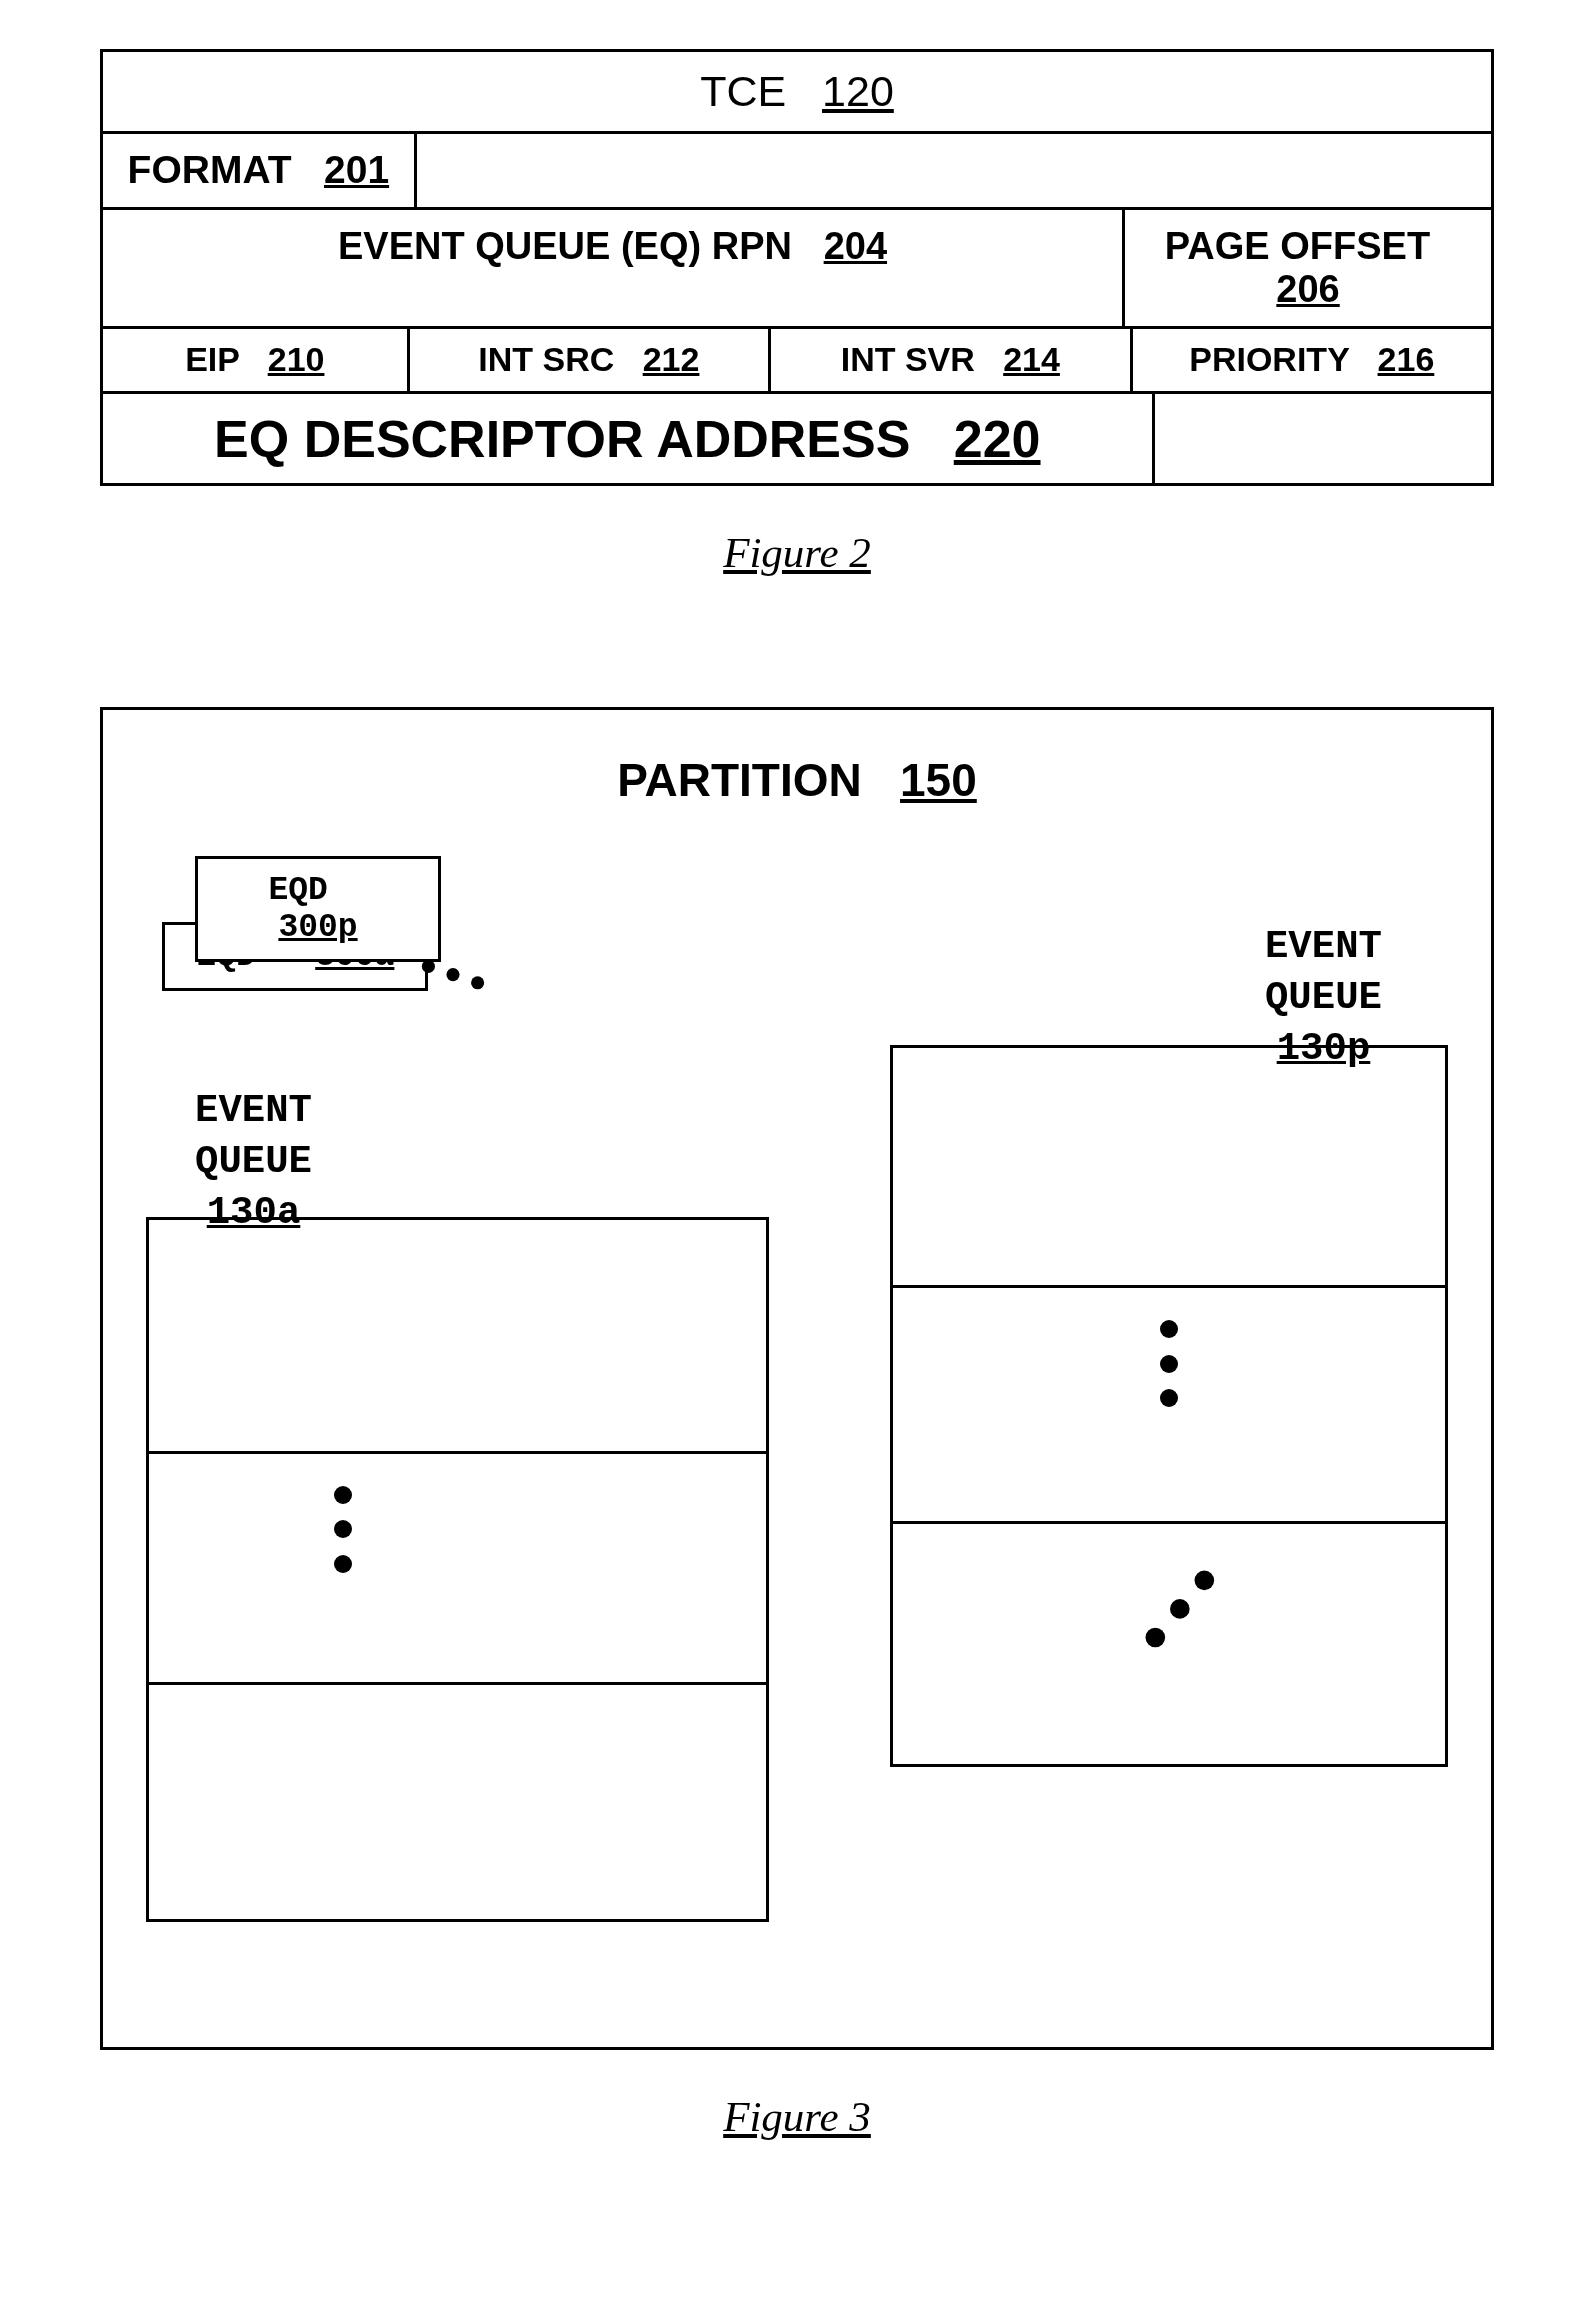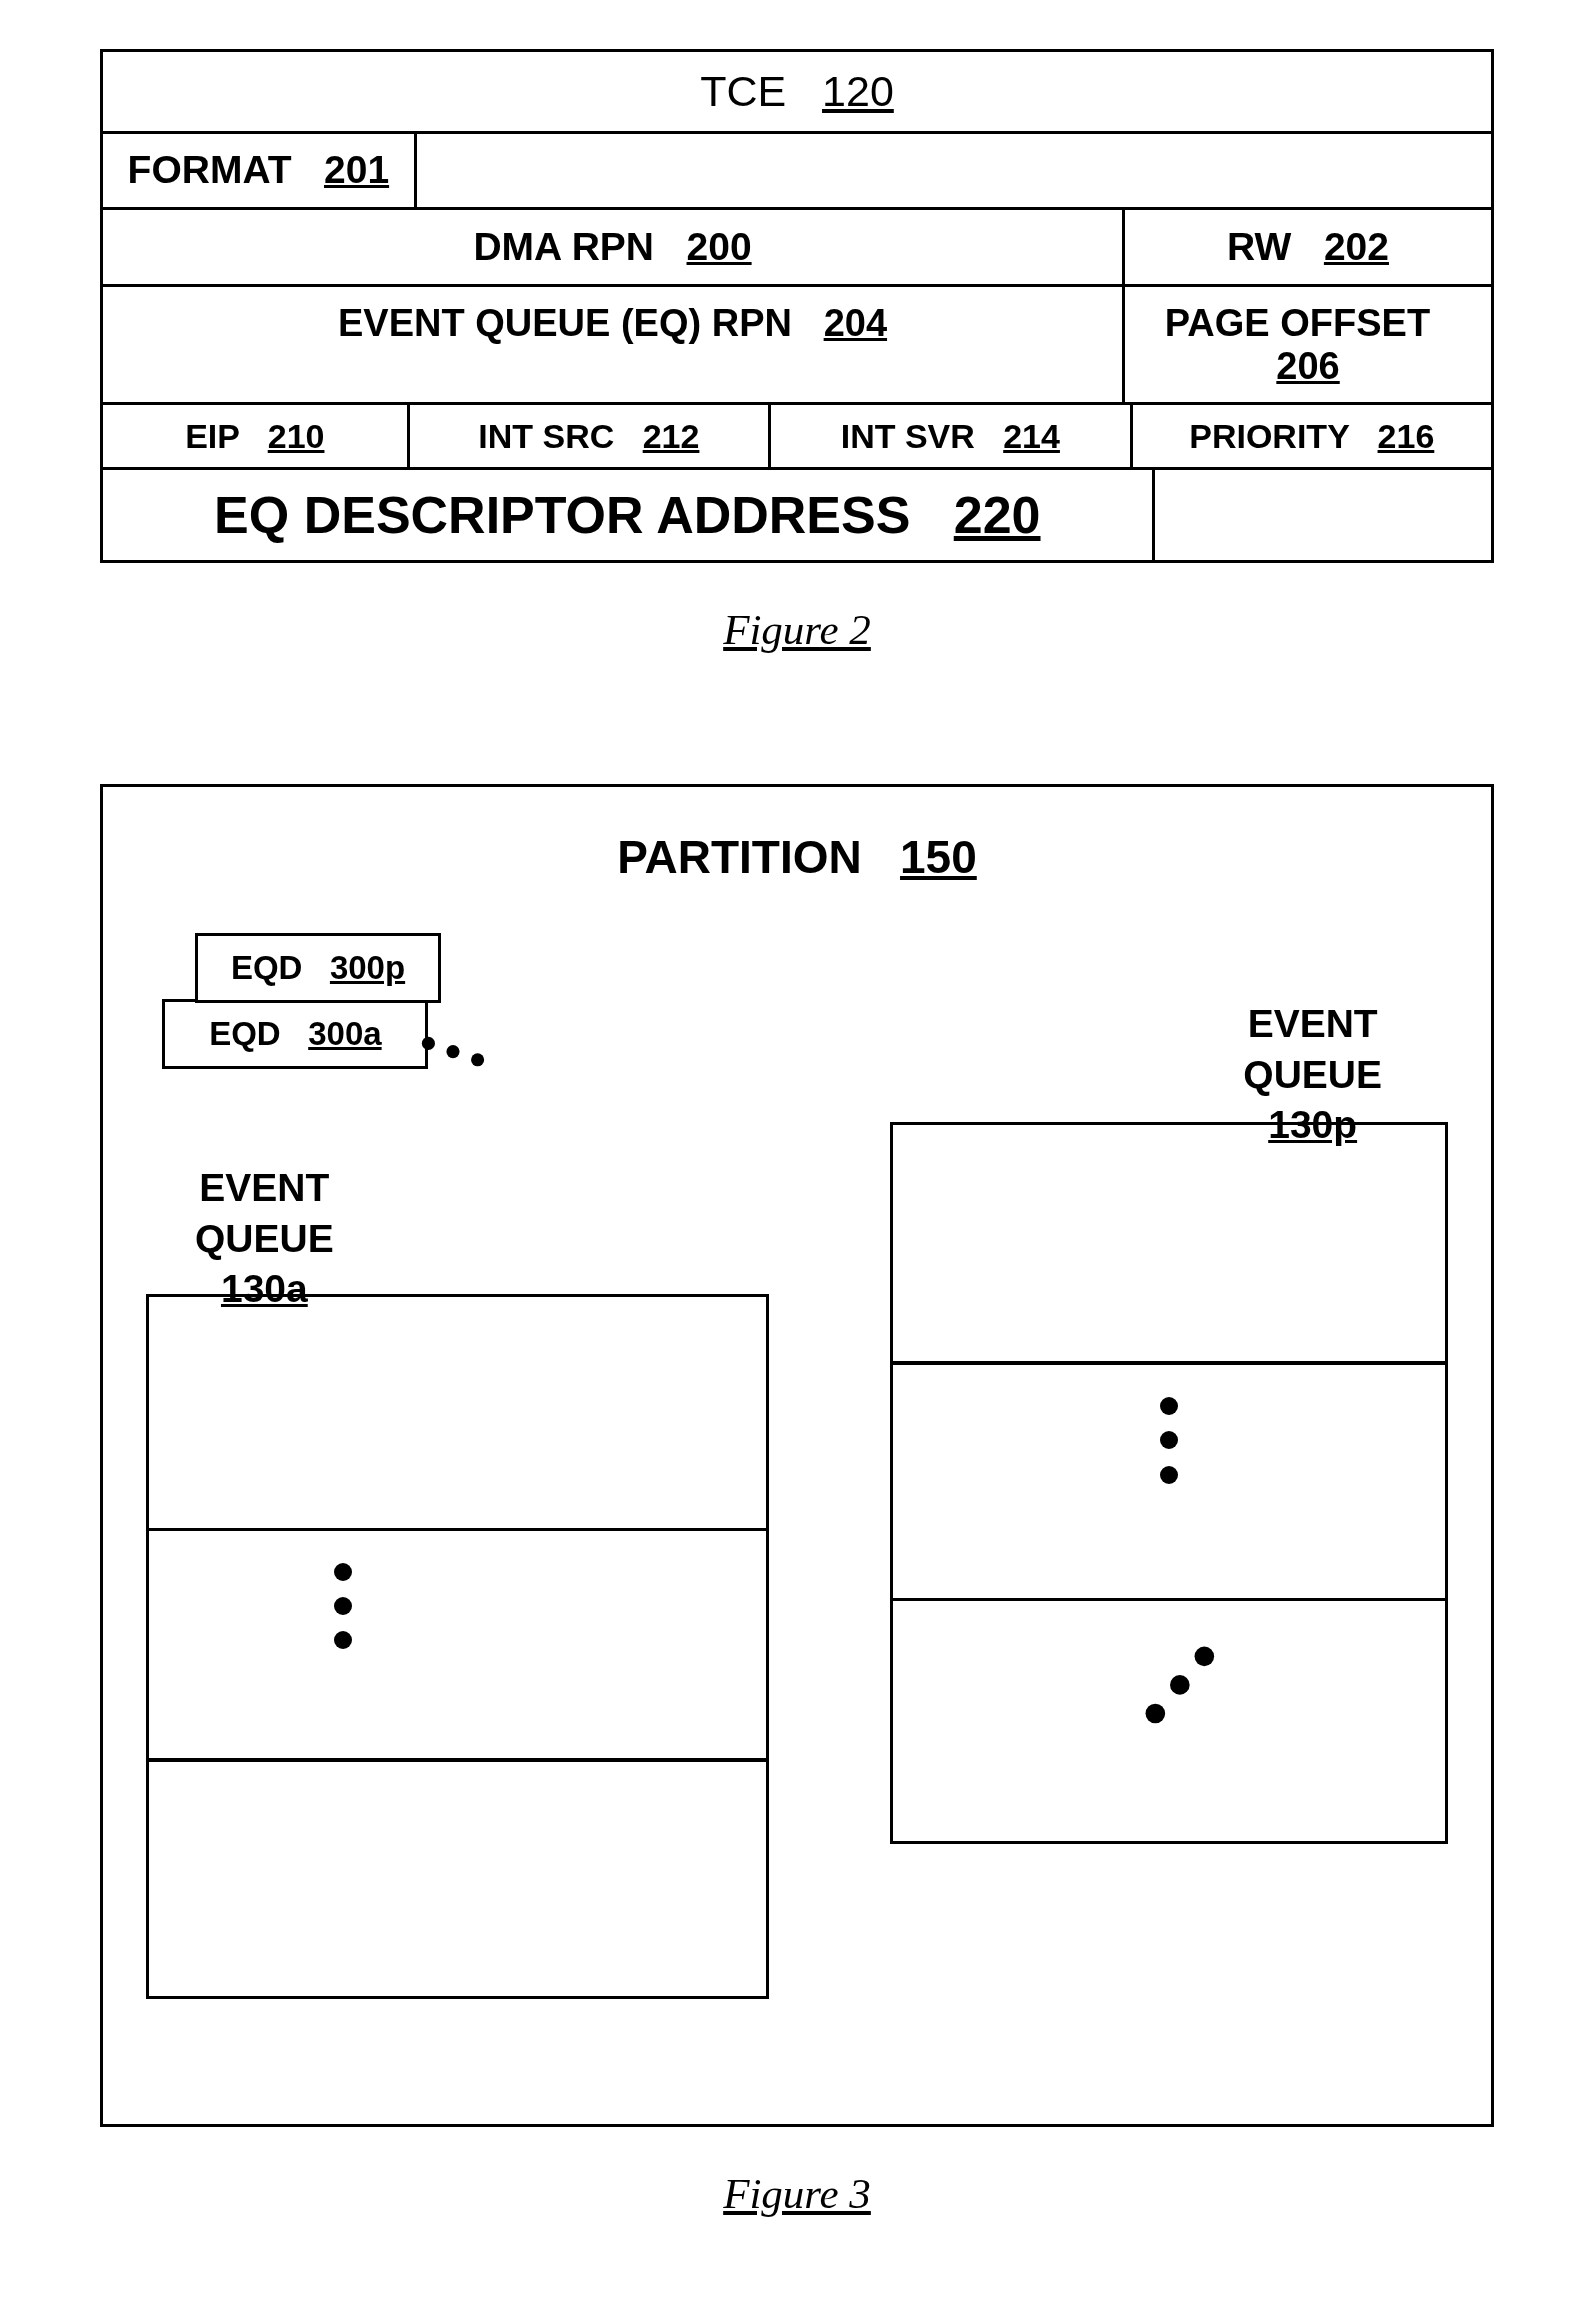--- a/index.html
+++ b/index.html
@@ -189,20 +189,21 @@
       text-align: center;
       font-size: 46px;
       font-weight: bold;
       margin-bottom: 49px;
     }
 
     .partition-inner {
       position: relative;
       width: 100%;
       height: 1148px;
+      font-family: Liberation Mono, monospace;
     }
 
     
     .eqd-300p {
       position: absolute;
       top: 0px;
       left: 49px;
       border: 3.3px solid #000;
       background: #fff;
       padding: 13px 23px;
@@ -376,32 +377,20 @@
 
     <div class="format-row">
       <div class="format-cell">
         <span>FORMAT</span>
         &nbsp;
         <span class="u">201</span>
       </div>
       <div class="format-empty"></div>
     </div>
 
-    <div class="dma-rw-row">
-      <div class="dma-cell">
-        <span>DMA RPN</span>
-        &nbsp;
-        <span class="u">200</span>
-      </div>
-      <div class="rw-cell">
-        <span>RW</span>
-        &nbsp;
-        <span class="u">202</span>
-      </div>
-    </div>
 
     <div class="eq-pageoff-row">
       <div class="eq-cell">
         <span>EVENT QUEUE (EQ) RPN</span>
         &nbsp;
         <span class="u">204</span>
       </div>
       <div class="pageoff-cell">
         <span>PAGE OFFSET</span>
         &nbsp;

